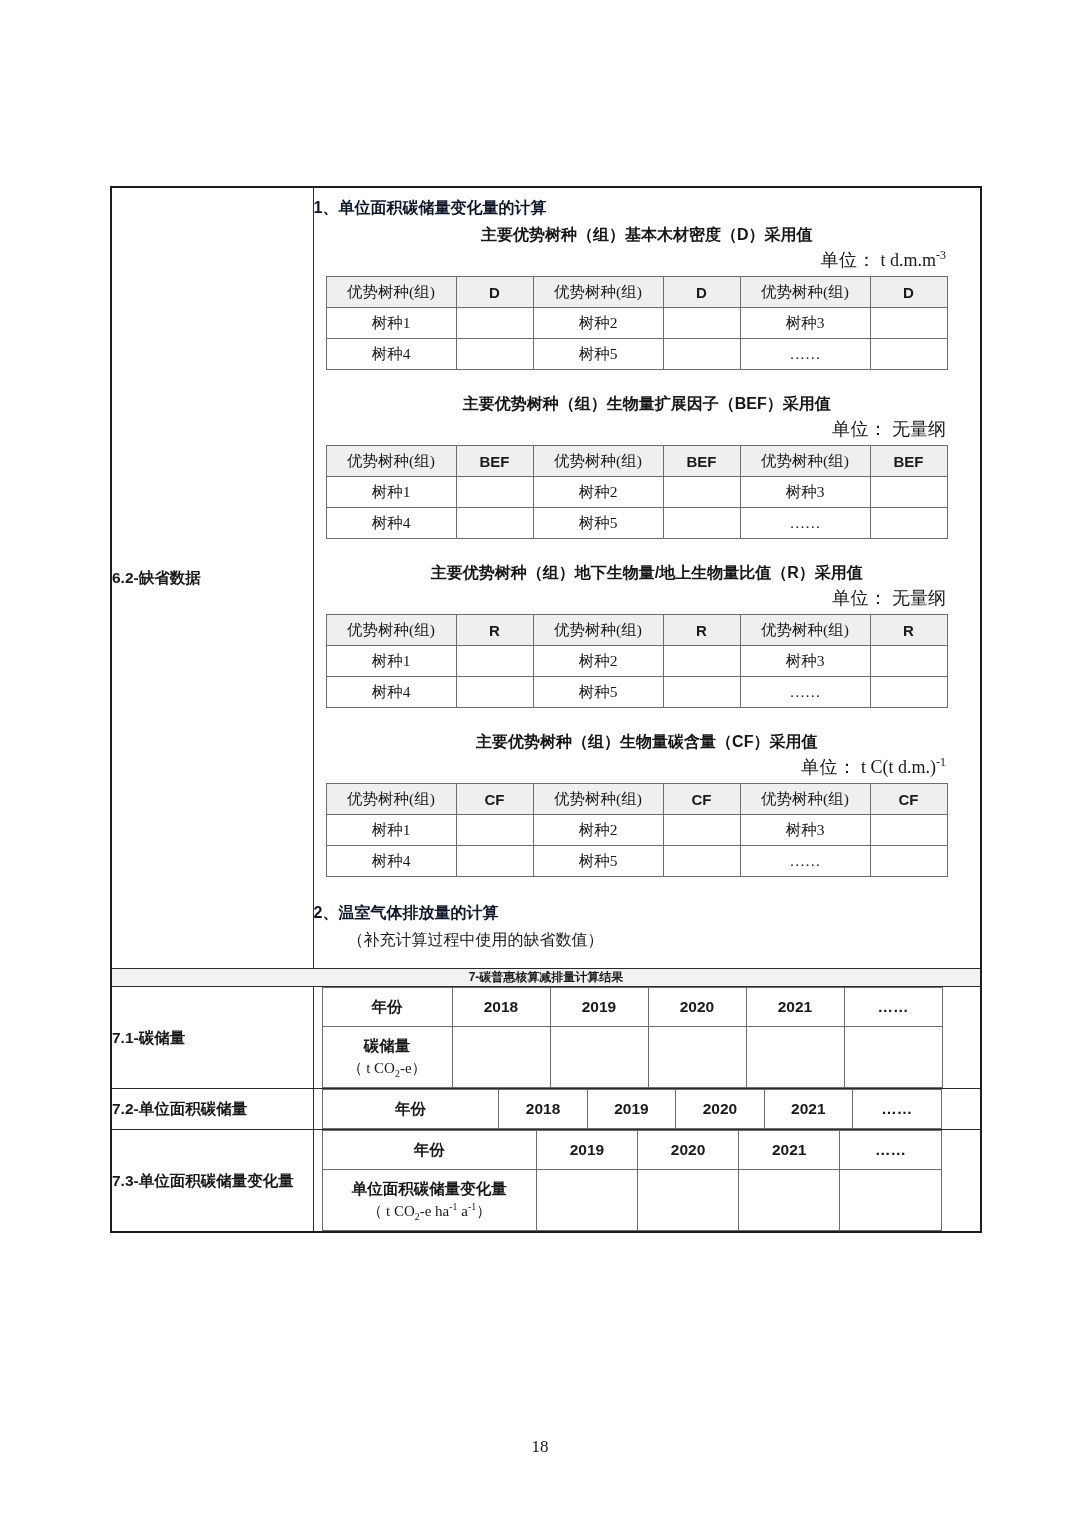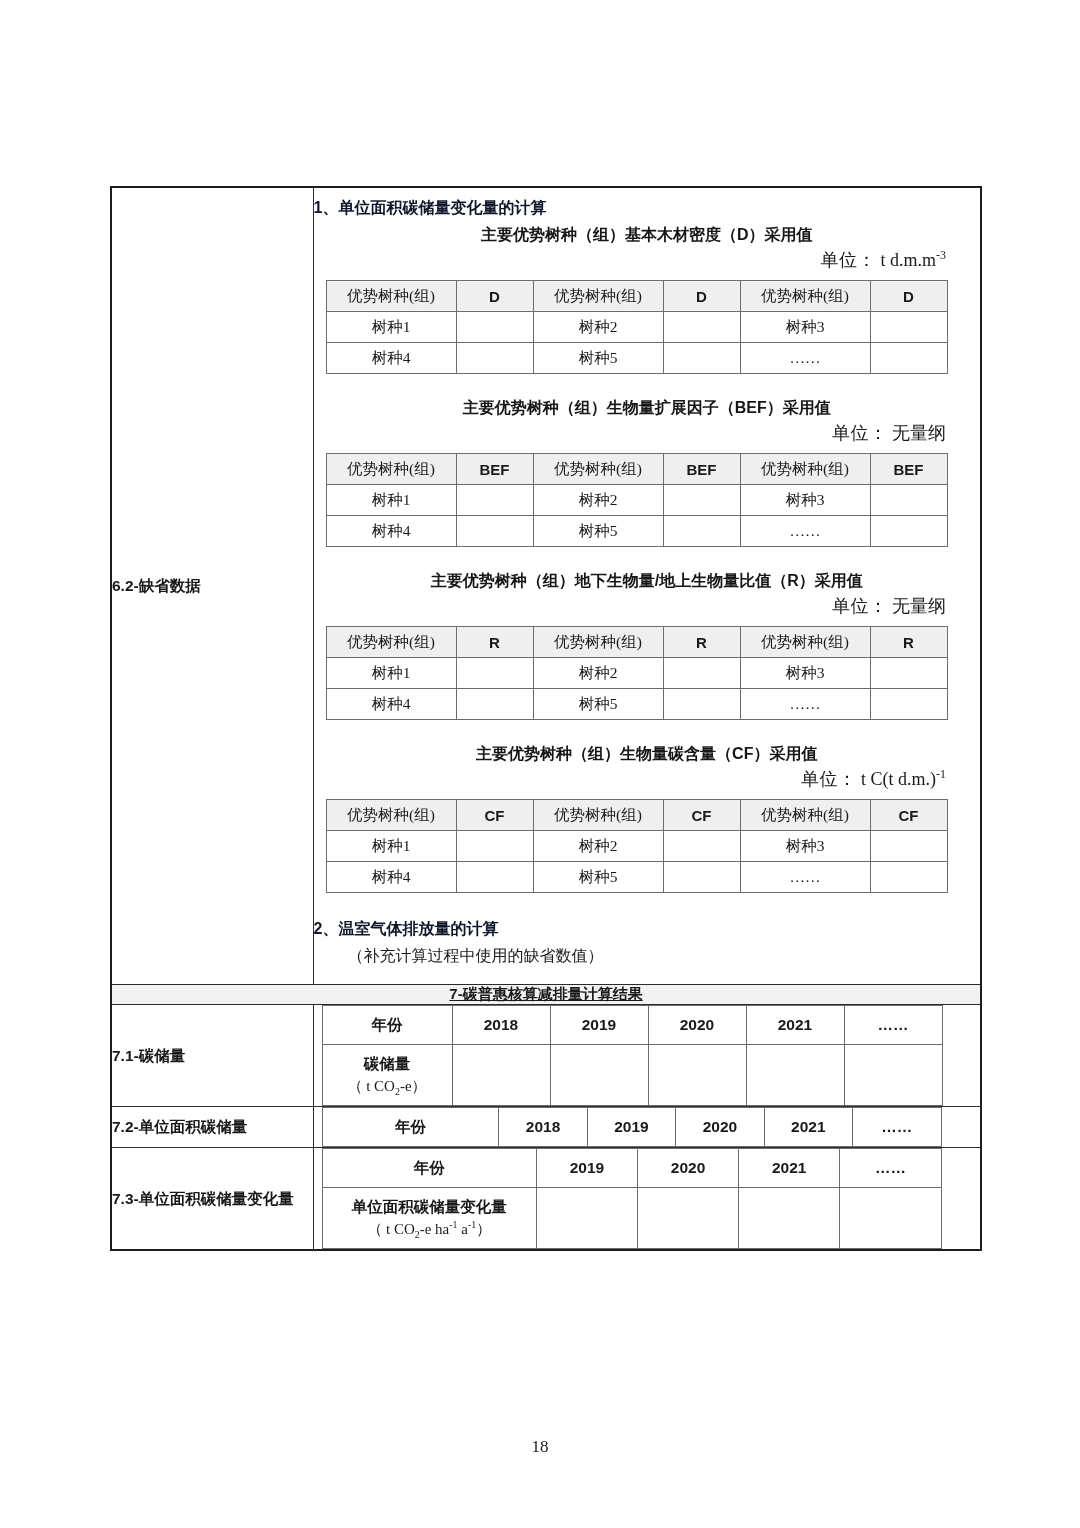--- a/index.html
+++ b/index.html
@@ -103,21 +103,21 @@
     color: #1a1a1a;
   }
   .tbl-unit .u-lbl { letter-spacing: 0.5px; }
   sup { font-size: 0.66em; vertical-align: super; line-height: 0; }
   sub { font-size: 0.66em; vertical-align: sub; line-height: 0; }
 
   
   .inner-table {
     border-collapse: collapse;
     table-layout: fixed;
-    margin: 8px auto 0 12px;
+    margin: 0 auto 0 12px;
     width: 620px;
     border: 1.5px solid #3a3a3a;
   }
   .inner-table td, .inner-table th {
     border: 1px solid #6d6d6d;
     height: 28px;
     font-family: "Liberation Serif", "DejaVu Serif", serif;
     font-size: 15.5px;
     text-align: center;
     padding: 1px 2px;
@@ -134,26 +134,25 @@
   }
   .inner-table col.c-name { width: 130px; }
   .inner-table col.c-val  { width: 77px; }
 
   
   .section-band td {
     background: #f2f2f2 !important;
     text-align: center;
     font-family: "Liberation Sans", "DejaVu Sans", sans-serif;
     font-weight: bold;
-    font-size: 15px;
+    font-size: 12px;
     padding: 9px 0 9px 0;
     color: #1a1a1a;
     border-top: 1.5px solid #2b2b2b;
     border-bottom: 1.5px solid #2b2b2b;
-    text-decoration: underline;
   }
 
   
   .result-wrap {
     padding: 18px 14px 18px 16px;
   }
   .result-table {
     border-collapse: collapse;
     table-layout: fixed;
     border: 1.5px solid #3a3a3a;

